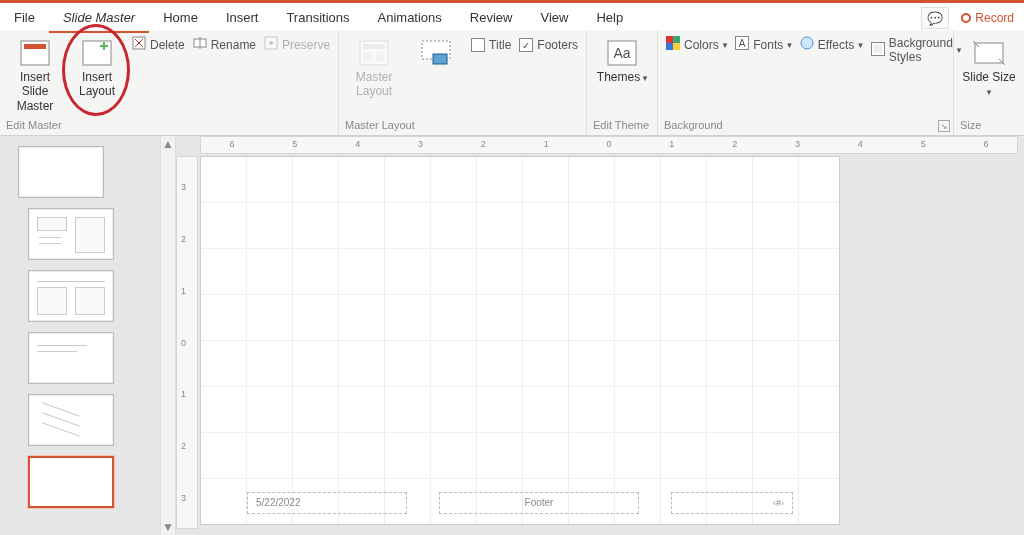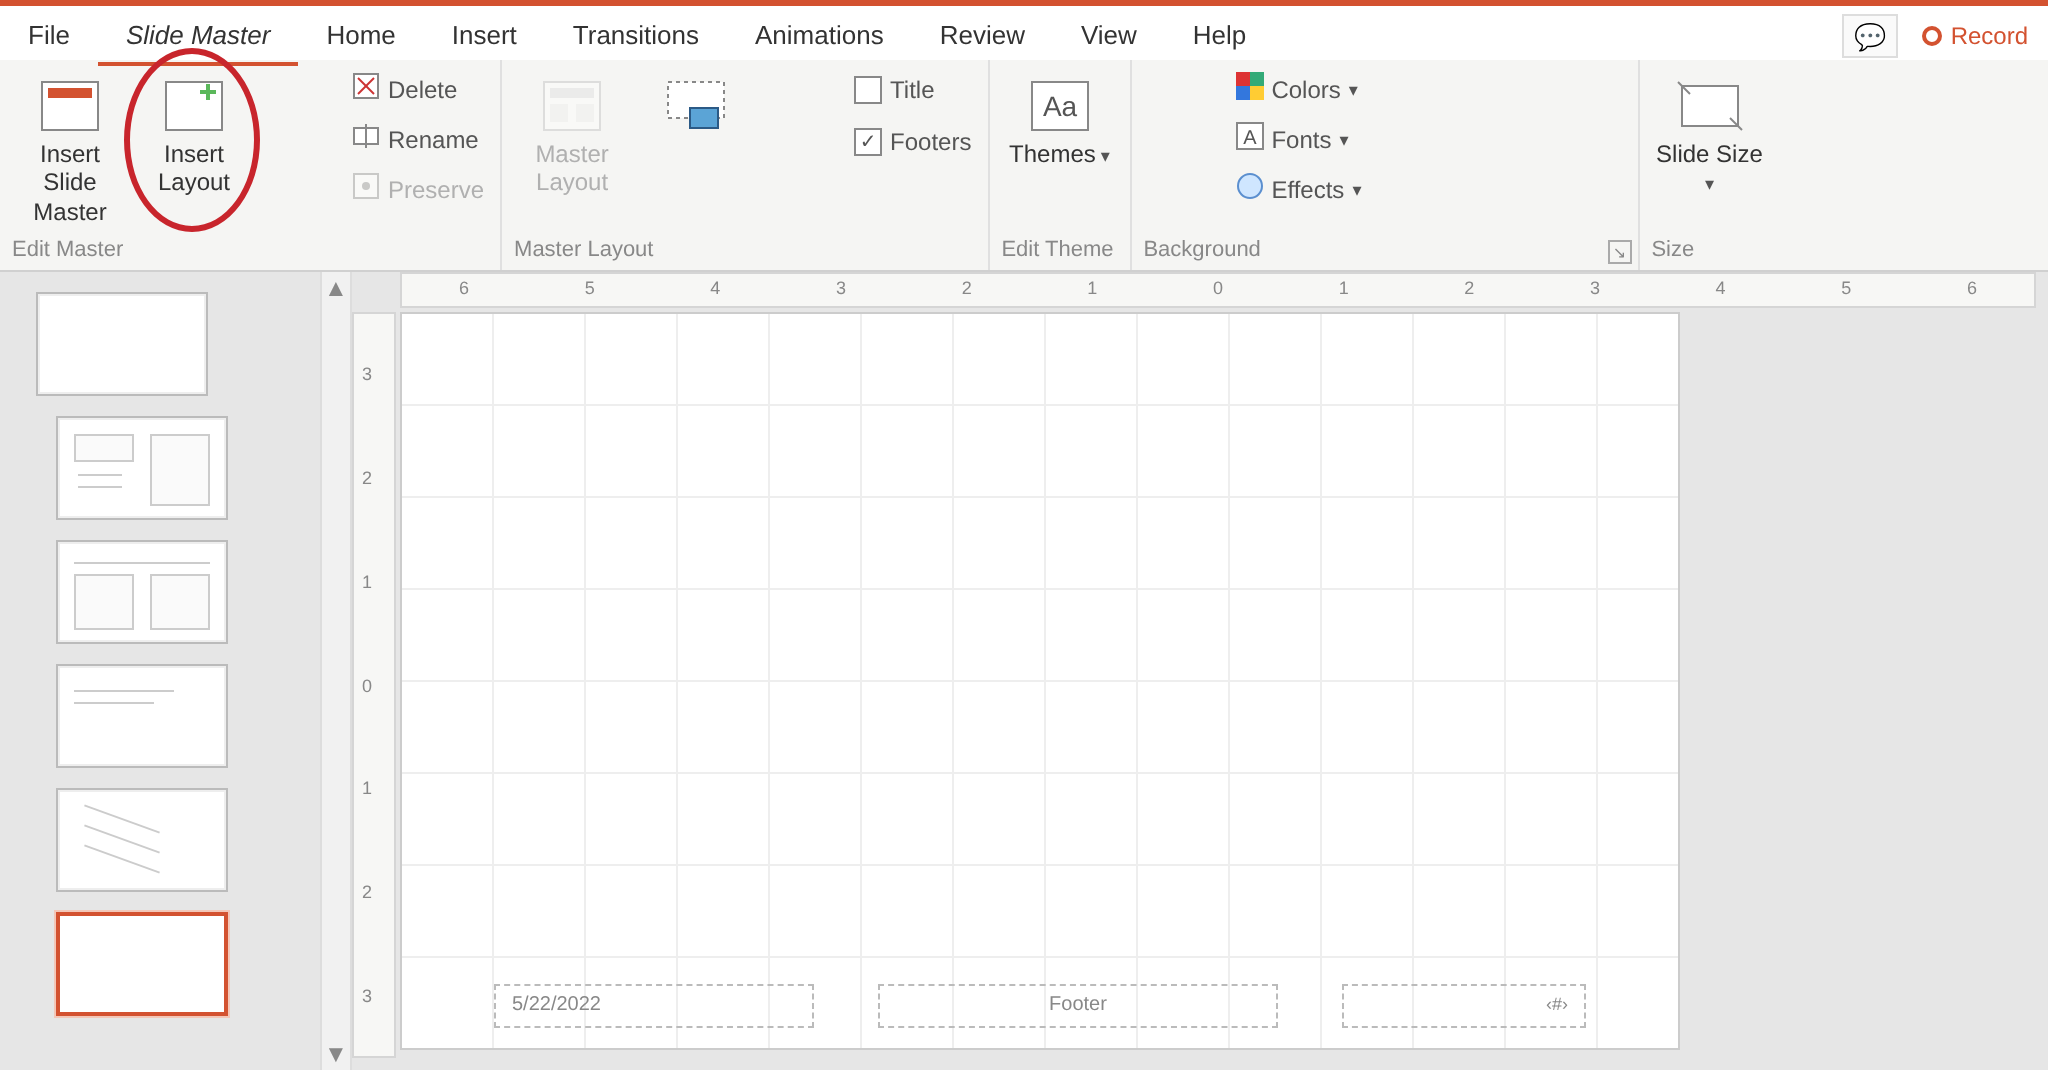--- a/index.html
+++ b/index.html
@@ -98,21 +98,21 @@
     padding: 2px 2px;
     color: #555;
     cursor: pointer;
     font-size: 12px;
   }
   .smallbtn.checkrow { padding: 4px 2px; }
   .chk {
     width: 14px; height: 14px; border: 1px solid #888; display: inline-flex;
     align-items: center; justify-content: center; font-size: 10px; background: #fff;
   }
-  .stack { display: flex; flex-direction: column; gap: 4px; margin-left: 44px; }
+  .stack { display: flex; flex-direction: row; gap: 4px; }
   .dd::after { content: " \25BE"; color: #555; font-size: 9px; }
   .dialog-launcher {
     position: absolute; right: 3px; bottom: 3px;
     width: 12px; height: 12px; border: 1px solid #aaa;
     font-size: 8px; display:flex; align-items:center; justify-content:center;
     color:#888;
   }
 
   
   .annot {
@@ -357,20 +357,29 @@
         <div class="smallbtn dd">
           <span>
             <svg width="14" height="14">
                 <circle cx="7" cy="7" r="6" fill="#cfe6ff" stroke="#5b8fcf"></circle>
               </svg>
           </span>
           <span>Effects</span>
         </div>
       </div>
       <div class="stack">
+        <div class="smallbtn dd">
+          <span>
+            <svg width="14" height="14">
+                <rect x="0.5" y="0.5" width="13" height="13" fill="#fff" stroke="#888"></rect>
+                <rect x="3" y="3" width="8" height="8" fill="#eee"></rect>
+              </svg>
+          </span>
+          <span>Background Styles</span>
+        </div>
       </div>
     </div>
     <div class="group-label">Background</div>
     <div class="dialog-launcher">↘</div>
   </div>
 
   <div class="group">
     <div class="group-body">
       <div class="bigbtn">
         <span class="ic">

